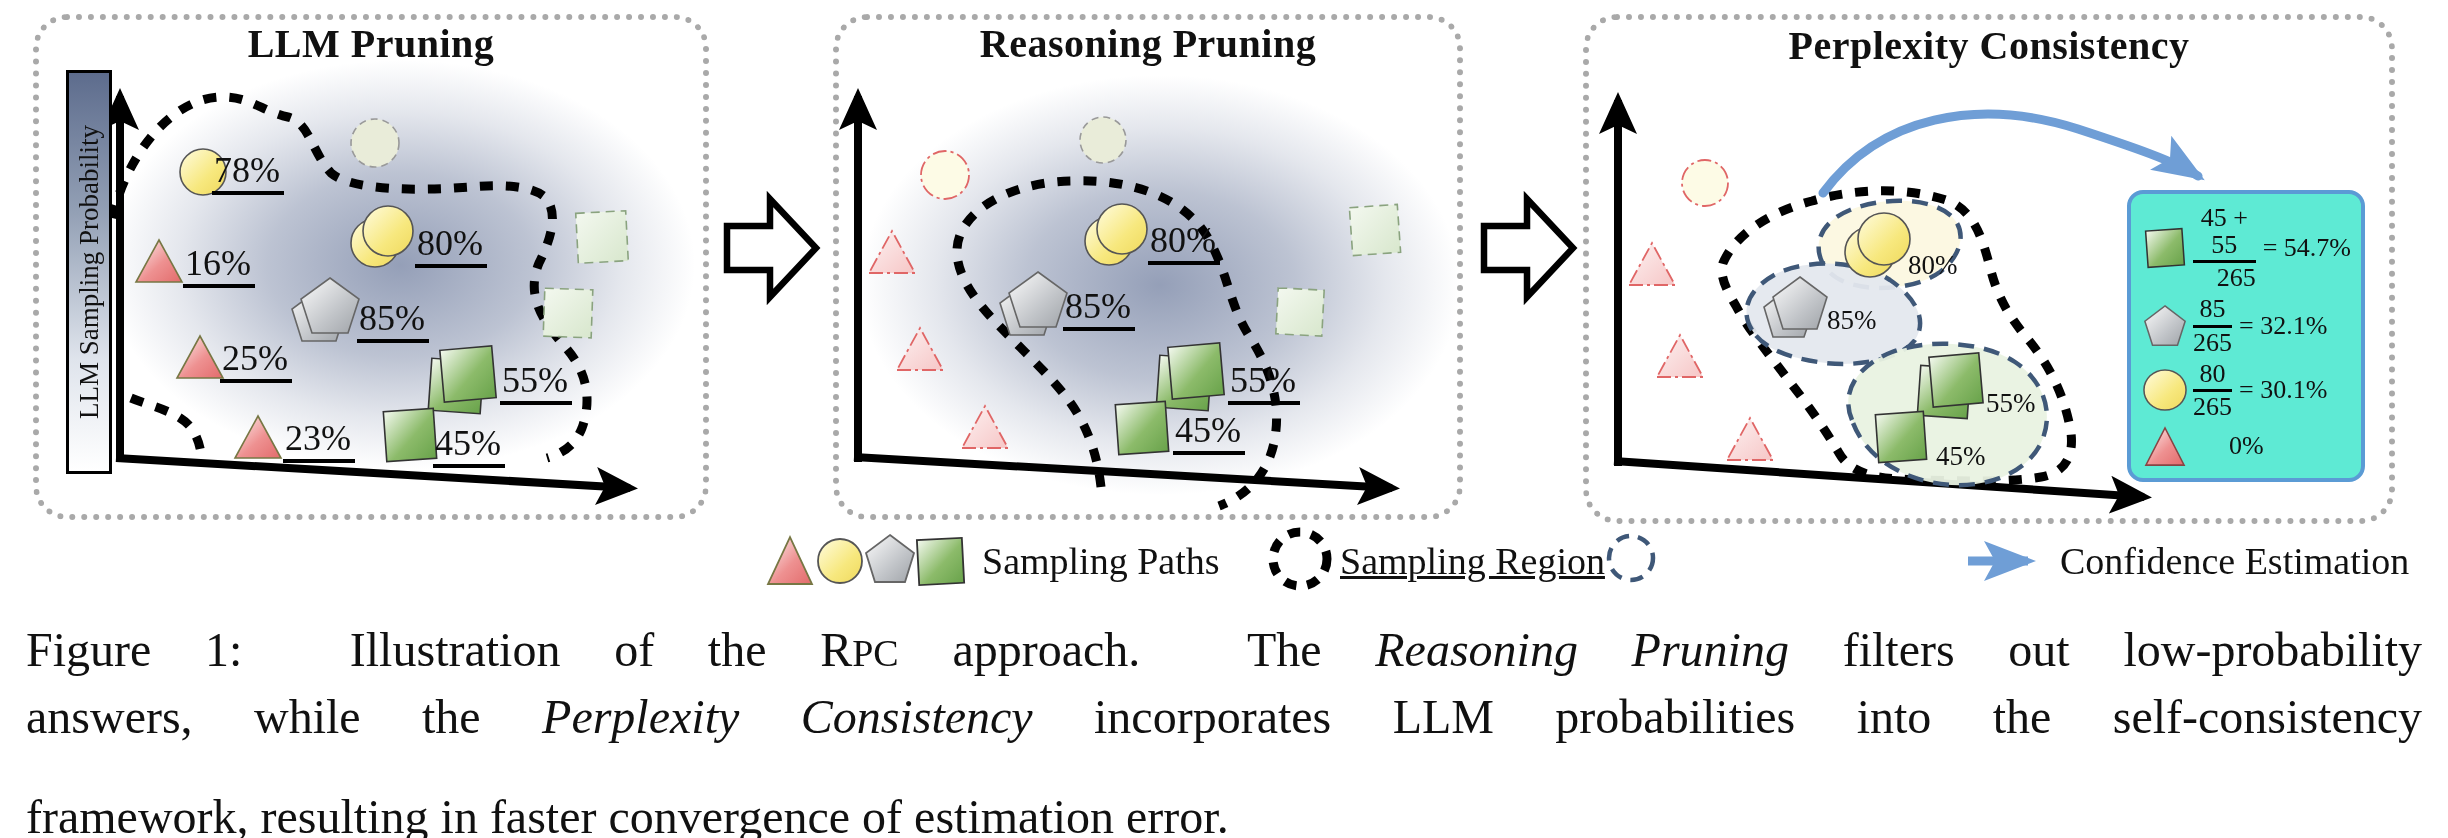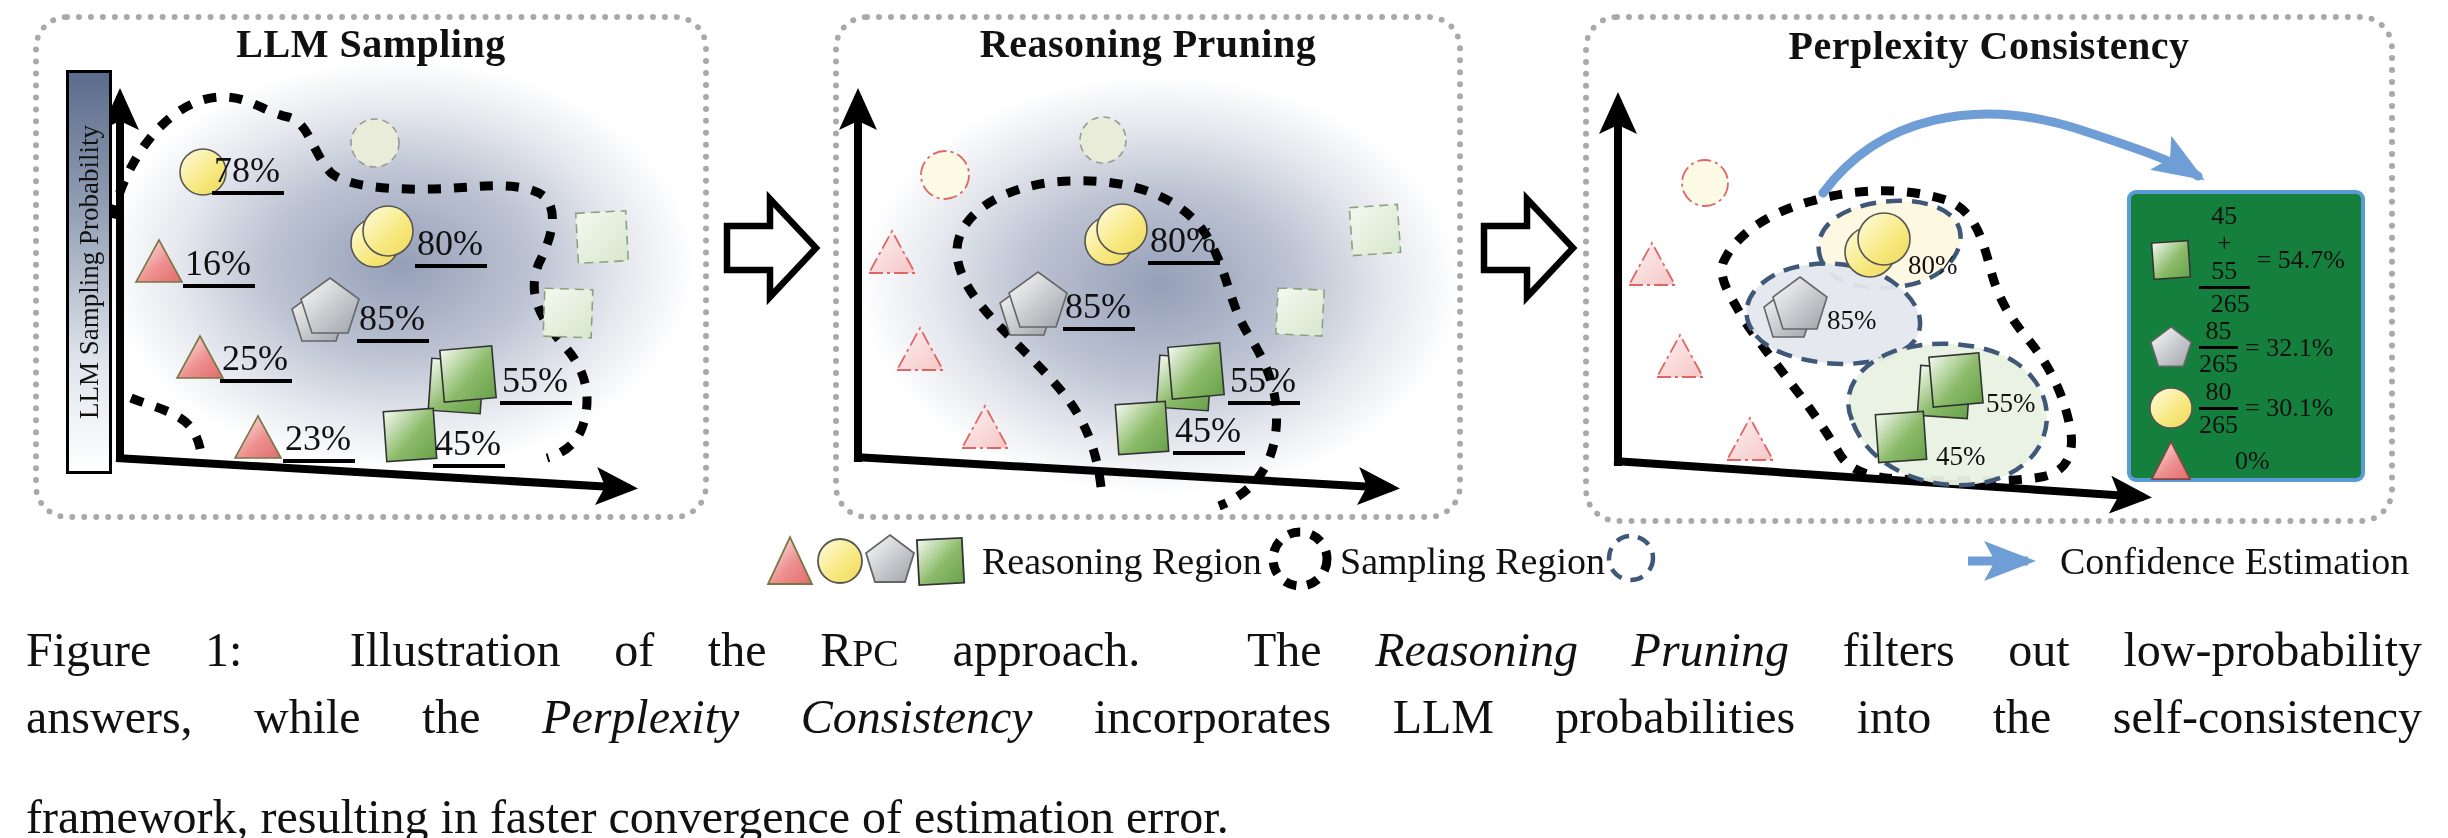--- a/index.html
+++ b/index.html
@@ -11,22 +11,22 @@
           font-family:"Liberation Serif",serif;letter-spacing:0.5px;}
   .ybar{position:absolute;left:66px;top:70px;width:40px;height:398px;border:3px solid #000;
         background:linear-gradient(to bottom,#5d6c8d 0%,#93a0b5 35%,#dfe4ec 72%,#ffffff 100%);
         display:flex;align-items:center;justify-content:center;}
   .ybar span{writing-mode:vertical-rl;transform:rotate(180deg);font-size:27px;white-space:nowrap;}
   .pct{position:absolute;font-size:36px;line-height:1;border-bottom:4px solid #000;
        padding:0 4px 3px 2px;background:transparent;}
   .pct3{position:absolute;font-size:27px;line-height:1;}
   .legtxt{position:absolute;font-size:38px;line-height:1;white-space:nowrap;}
   #confbox{position:absolute;left:2127px;top:190px;width:238px;height:292px;box-sizing:border-box;
-           border:4px solid #5b9bd5;border-radius:9px;background:#15803d;display:flex;flex-direction:column;
-           justify-content:space-around;padding:8px 16px;}
+           border:4px solid #5b9bd5;border-radius:16px;background:#5eead4;display:flex;flex-direction:column;
+           justify-content:space-around;padding:8px 10px;}
   .frow{display:flex;align-items:center;font-size:26px;line-height:1.05;}
   .frow svg{flex:0 0 auto;margin-right:4px;}
   .frac{display:inline-block;text-align:center;}
   .frac .num{display:block;border-bottom:3px solid #000;padding:0 3px 2px;}
   .frac .den{display:block;padding-top:1px;text-align:right;}
   .res{margin-left:7px;white-space:nowrap;}
   .res-only{margin-left:36px;}
   #caption{position:absolute;left:26px;top:618px;width:2396px;font-size:48px;line-height:64px;}
   .capline{text-align:justify;text-align-last:justify;}
   .capline.last{text-align:left;text-align-last:left;margin-top:36px;}
@@ -169,21 +169,21 @@
       <polygon points="768,584 812,584 790,537" fill="url(#gRed)" stroke="#774" stroke-width="1.8"></polygon>
       <circle cx="840" cy="561" r="22" fill="url(#gYellow)" stroke="#555" stroke-width="1.8"></circle>
       <polygon points="890,535 914,553 905,582 875,582 866,553" fill="url(#gGray)" stroke="#666" stroke-width="1.8"></polygon>
       <rect x="918" y="539" width="45" height="45" transform="rotate(-3 940 561)" fill="url(#gGreen)" stroke="#333" stroke-width="1.8"></rect>
       <circle cx="1300" cy="559" r="27" fill="none" stroke="#000" stroke-width="9" stroke-dasharray="12 11"></circle>
       <circle cx="1631" cy="558" r="22" fill="none" stroke="#3f5878" stroke-width="4.5" stroke-dasharray="13 9"></circle>
       <line x1="1968" y1="561" x2="2028" y2="561" stroke="#6f9ed6" stroke-width="9" marker-end="url(#mBlue)"></line>
     </g>
   </svg>
 
-  <div class="ptitle" style="left:33px;top:20px;width:676px;">LLM Sampling</div>
+  <div class="ptitle" style="left:33px;top:20px;width:676px;">LLM Pruning</div>
   <div class="ptitle" style="left:833px;top:20px;width:630px;">Reasoning Pruning</div>
   <div class="ptitle" style="left:1583px;top:22px;width:812px;">Perplexity Consistency</div>
 
   <div class="ybar">
     <span>LLM Sampling Probability</span>
   </div>
 
   <span class="pct" style="left:212px;top:152px;">78%</span>
   <span class="pct" style="left:415px;top:225px;">80%</span>
   <span class="pct" style="left:183px;top:245px;text-align:center;">16%</span>
@@ -235,22 +235,22 @@
       <span class="res">= 30.1%</span>
     </div>
     <div class="frow">
       <svg width="48" height="44" viewBox="0 0 50 46">
         <polygon points="5,43 45,43 25,4" fill="url(#gRed)" stroke="#884444" stroke-width="1.6"></polygon>
       </svg>
       <span class="res res-only">0%</span>
     </div>
   </div>
 
-  <span class="legtxt" style="left:982px;top:542px;">Reasoning Region</span>
-  <span class="legtxt" style="left:1340px;top:542px;">Sampling Region</span>
+  <span class="legtxt" style="left:982px;top:542px;">Sampling Paths</span>
+  <span class="legtxt" style="left:1340px;top:542px;text-decoration:underline;">Sampling Region</span>
   <span class="legtxt" style="left:2060px;top:542px;">Confidence Estimation</span>
 
   <div id="caption">
     <div class="capline">
       <span>Figure 1:&nbsp; Illustration of the </span><span>R</span><span class="smallcaps">PC</span><span> approach.&nbsp; The </span><span class="it">Reasoning Pruning</span><span> filters out low-probability</span>
     </div>
     <div class="capline">
       <span>answers, while the </span><span class="it">Perplexity Consistency</span><span> incorporates LLM probabilities into the self-consistency</span>
     </div>
     <div class="capline last">

